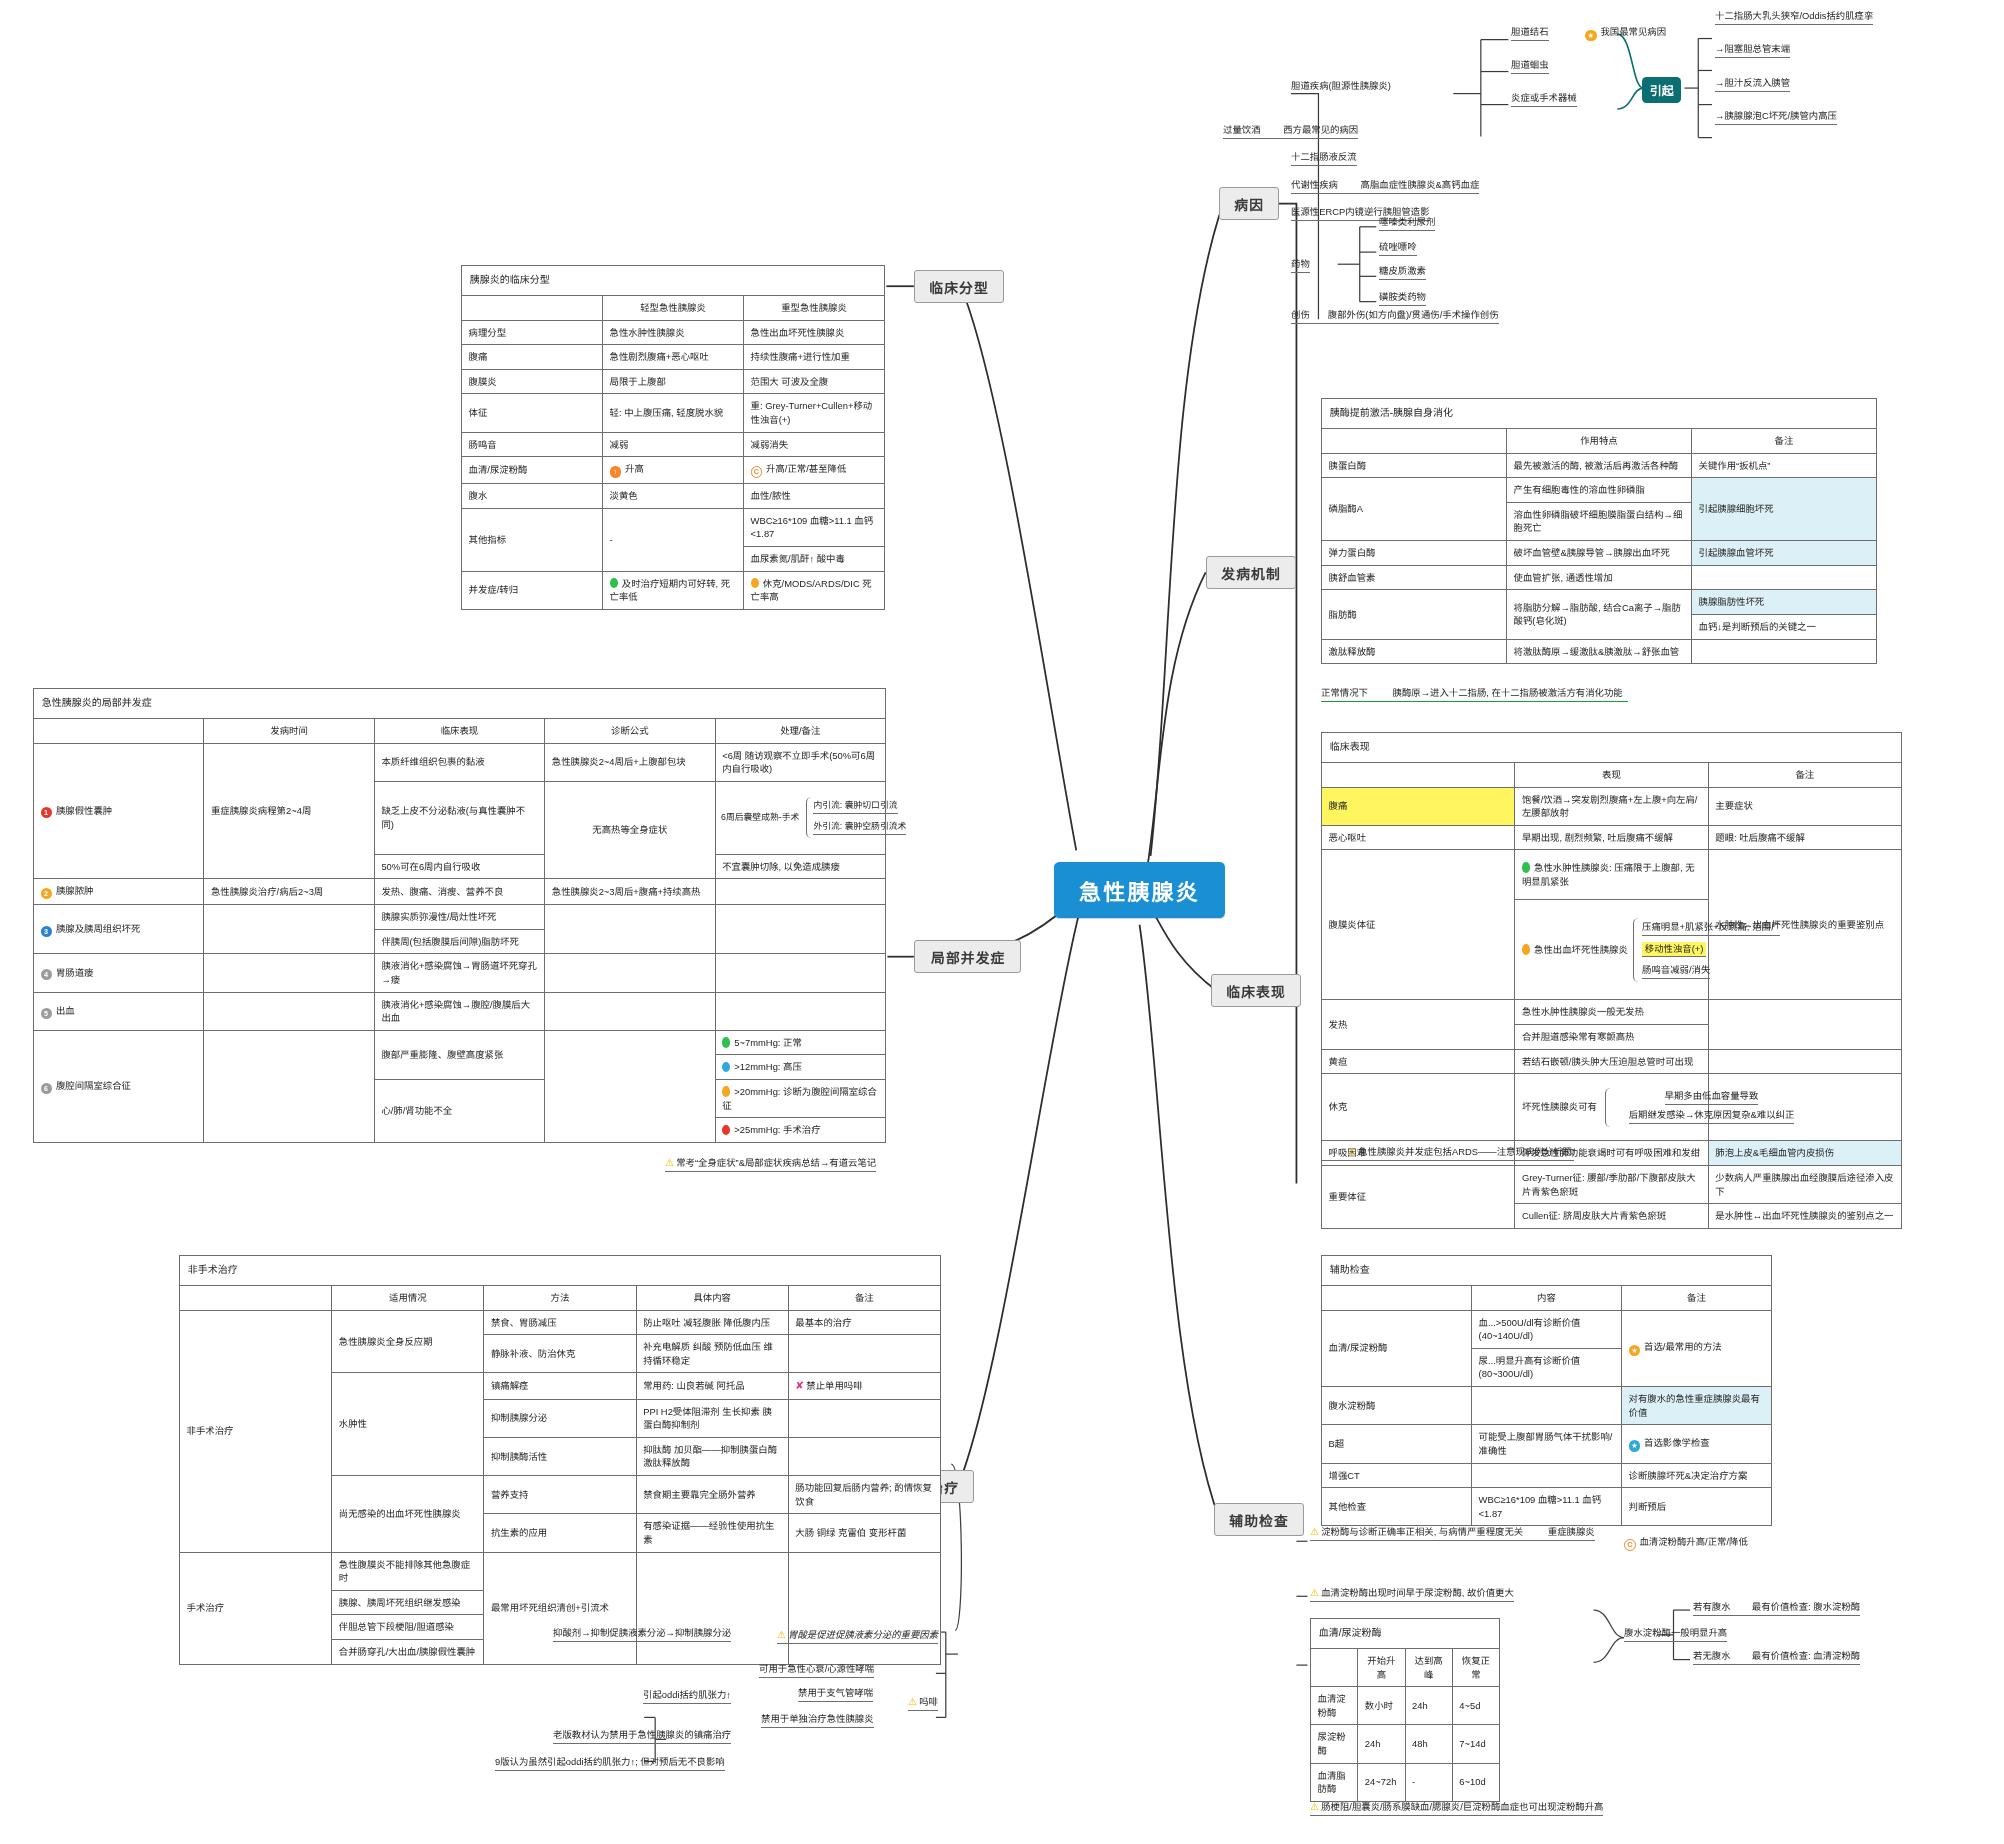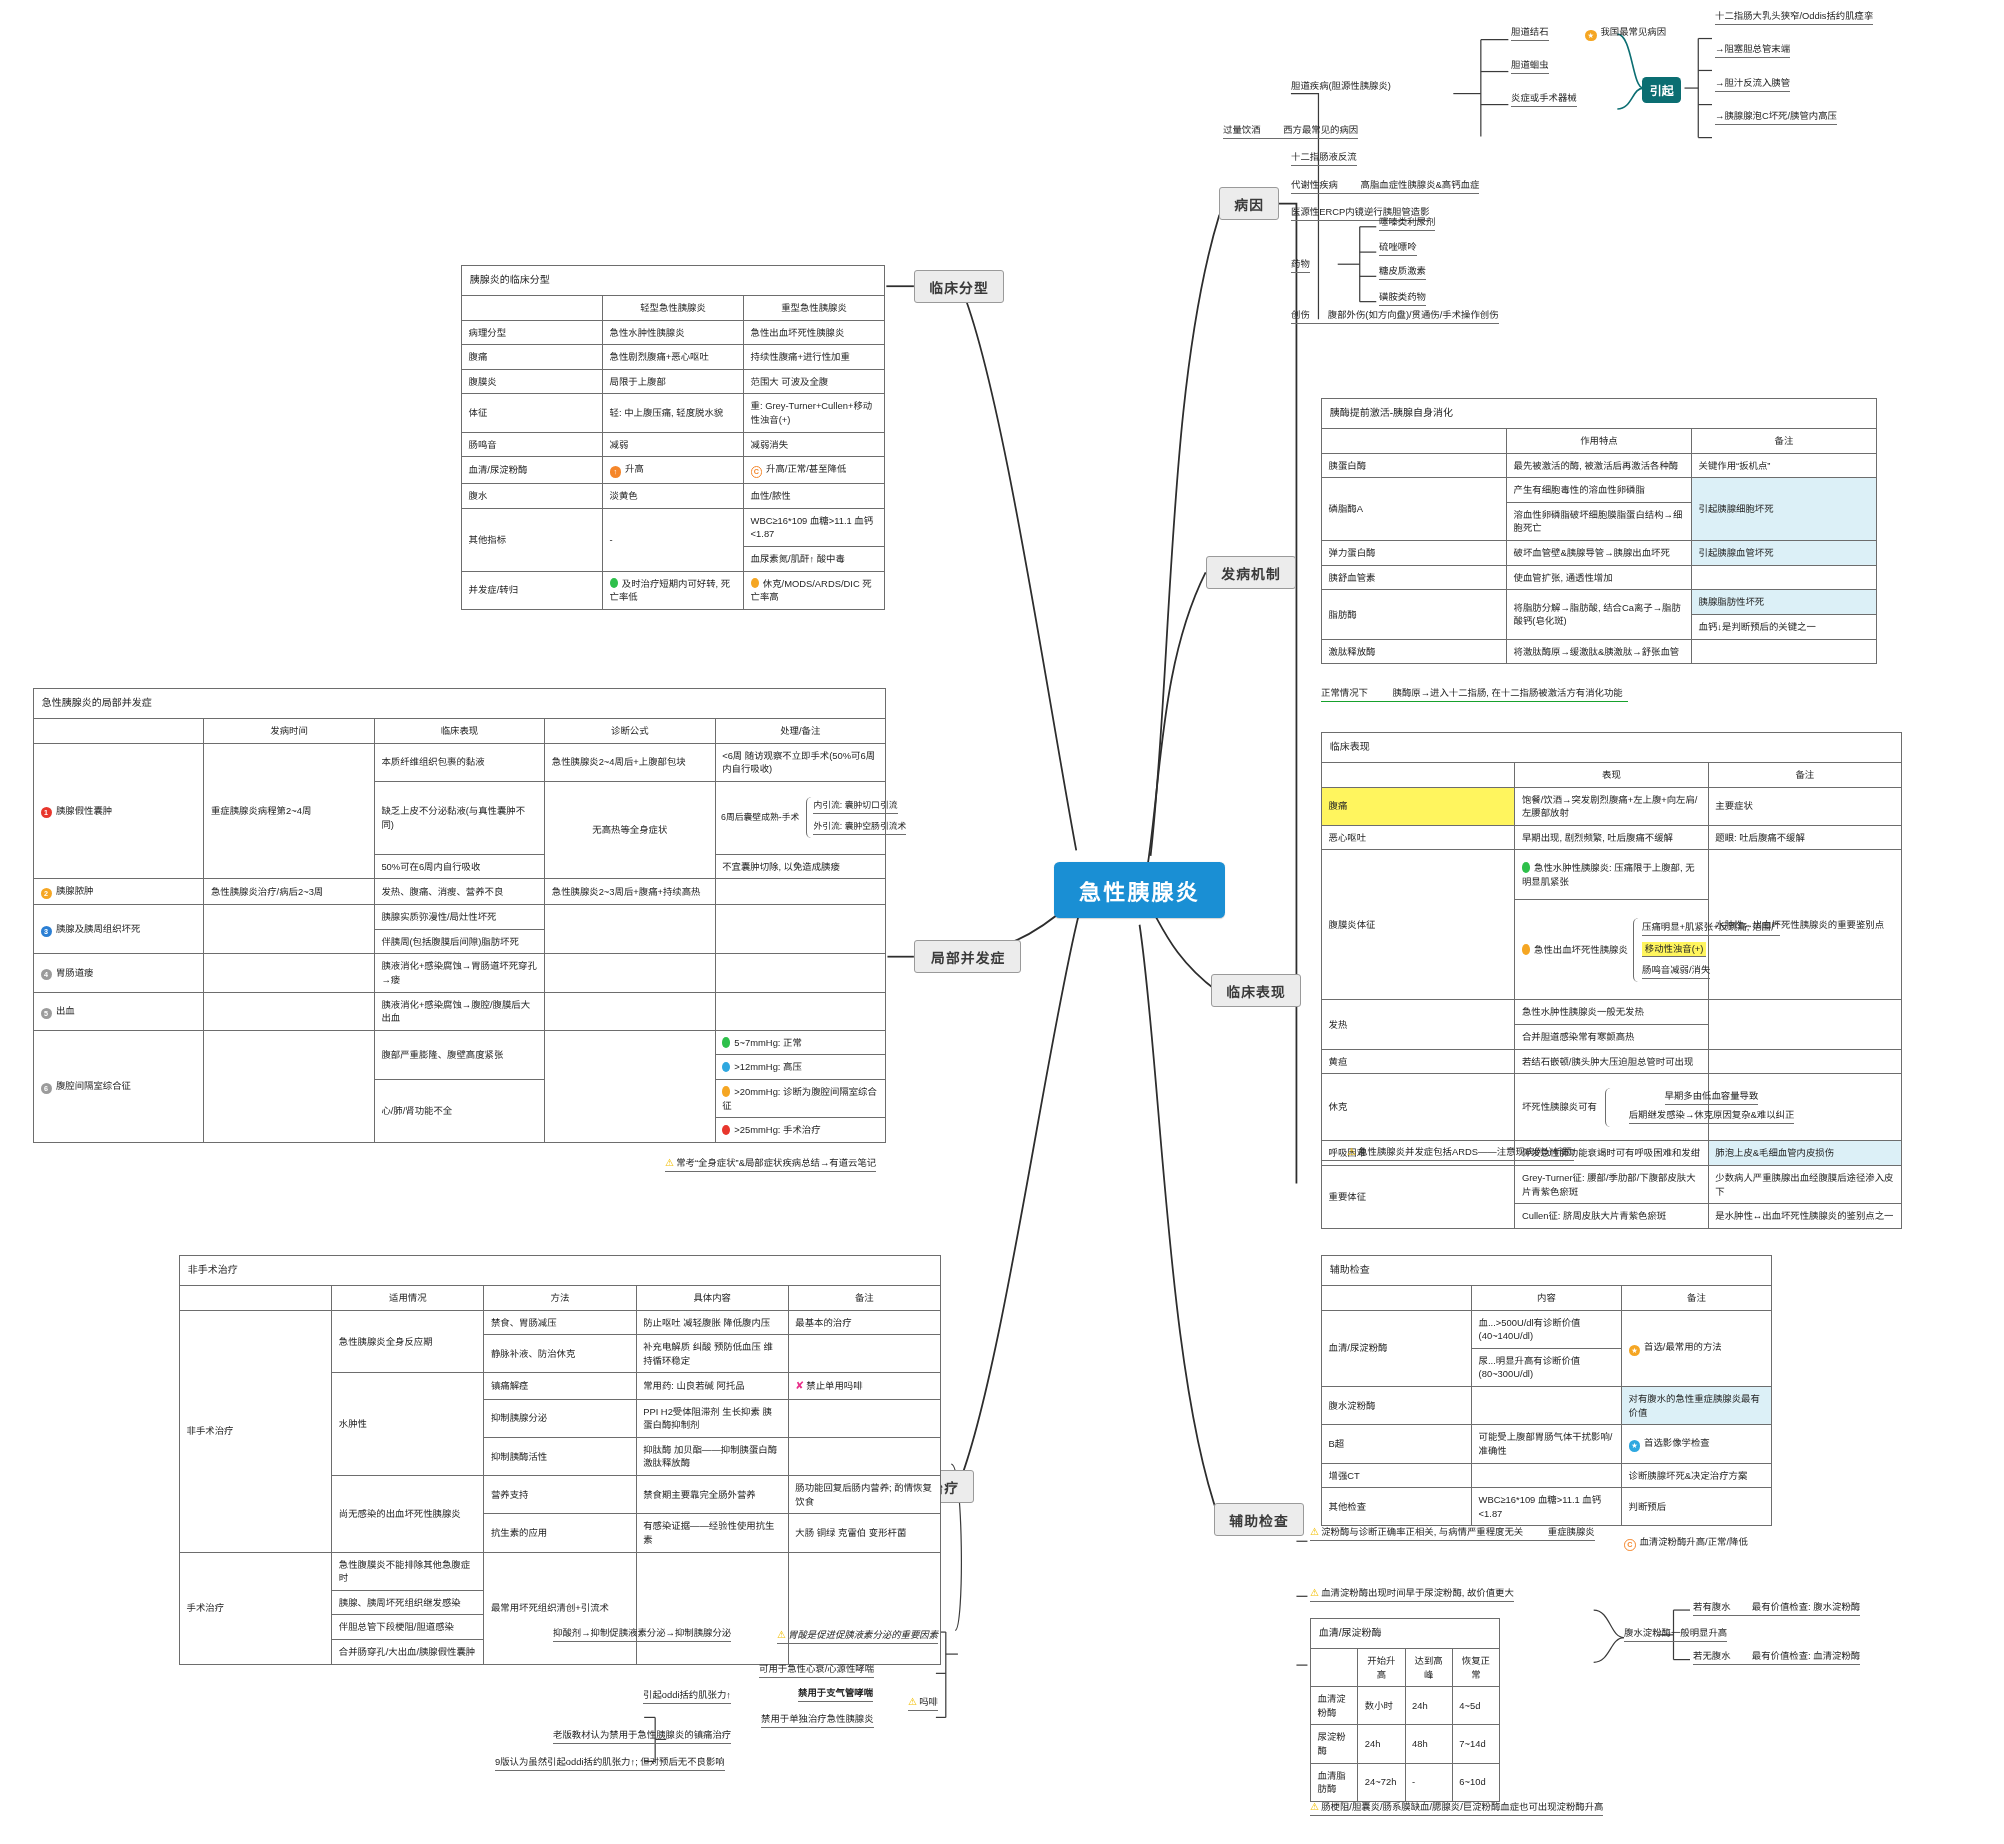--- a/index.html
+++ b/index.html
@@ -815,21 +815,21 @@
       </tr>
     </tbody>
       </table>
   </div>
 
   <div class="t ul" style="left:553px;top:1627px;">抑酸剂→抑制促胰液素分泌→抑制胰腺分泌</div>
   <div class="warn" style="left:777px;top:1627px;font-style:italic;">
     <span class="ic">⚠</span><span>胃酸是促进促胰液素分泌的重要因素</span>
   </div>
   <div class="t ul" style="left:759px;top:1663px;">可用于急性心衰/心源性哮喘</div>
-  <div class="t ul" style="left:798px;top:1687px;font-weight:bold;">禁用于支气管哮喘</div>
+  <div class="t ul" style="left:798px;top:1687px;">禁用于支气管哮喘</div>
   <div class="t ul" style="left:761px;top:1713px;">禁用于单独治疗急性胰腺炎</div>
   <div class="warn" style="left:908px;top:1694px;">
     <span class="ic">⚠</span><span>吗啡</span>
   </div>
   <div class="t ul" style="left:643px;top:1689px;">引起oddi括约肌张力↑</div>
   <div class="t ul" style="left:553px;top:1729px;">老版教材认为禁用于急性胰腺炎的镇痛治疗</div>
   <div class="t ul" style="left:495px;top:1756px;">9版认为虽然引起oddi括约肌张力↑; 但对预后无不良影响</div>
 
 </div>
 

